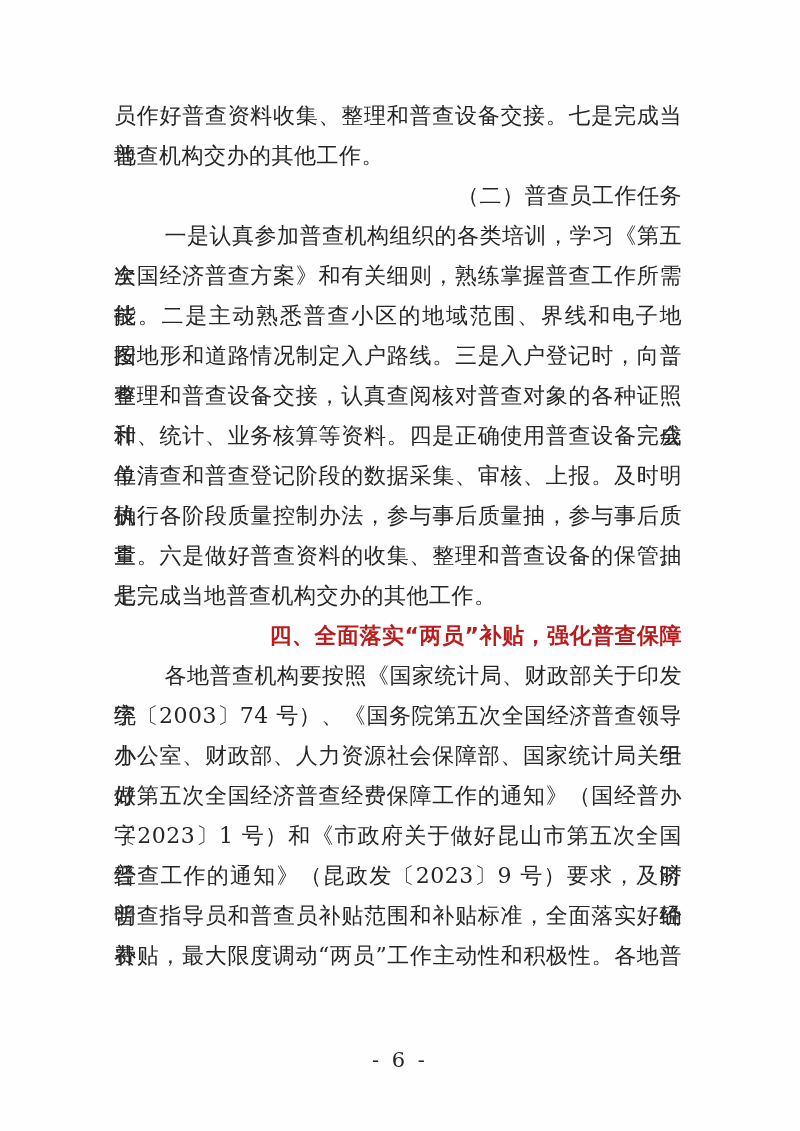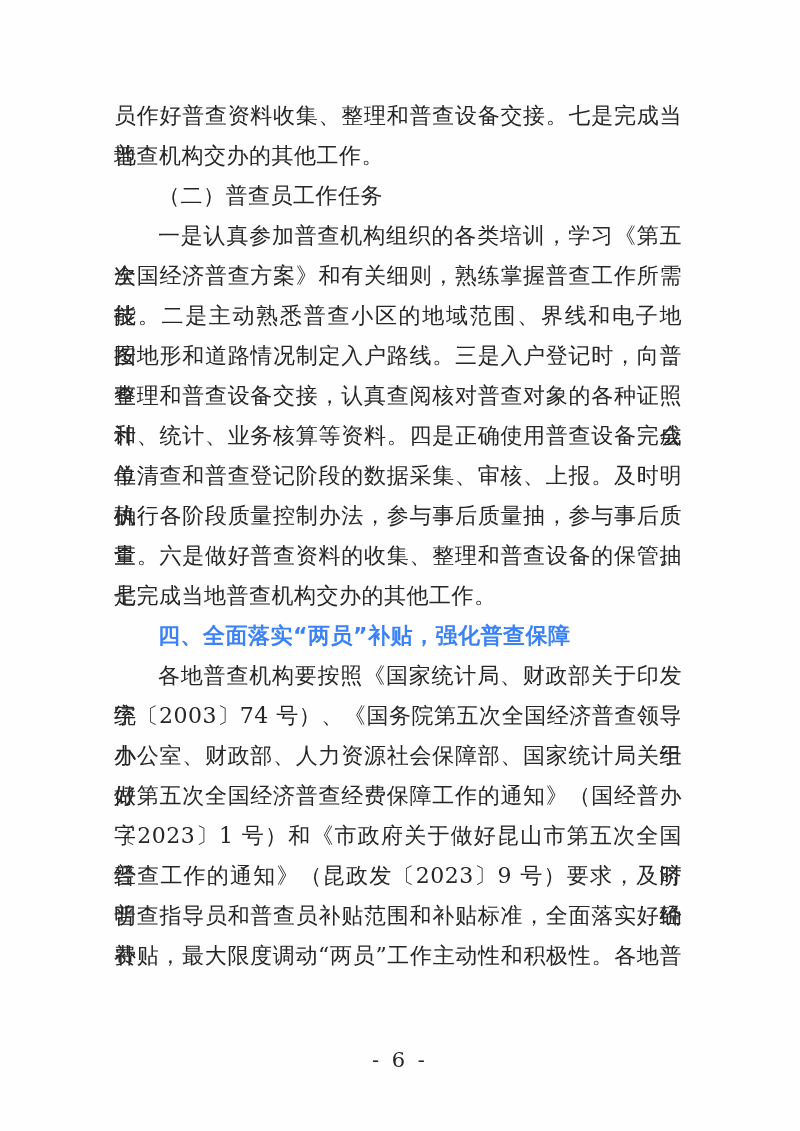--- a/index.html
+++ b/index.html
@@ -35,25 +35,26 @@
     color: #262626;
   }
   .line.just {
     white-space: normal;
     text-align: justify;
     text-align-last: justify;
     text-justify: inter-character;
   }
   .line.indent {
     text-indent: 44px;
+    text-align: right;
   }
   .line.heading {
     font-family: "DejaVu Sans", sans-serif;
     font-weight: 700;
-    color: #3b82f6;
+    color: #b91c1c;
   }
   .footer {
     position: absolute;
     top: 1045px;
     left: 0;
     width: 800px;
     height: 30px;
     line-height: 30px;
     text-align: center;
     font-size: 21px;

